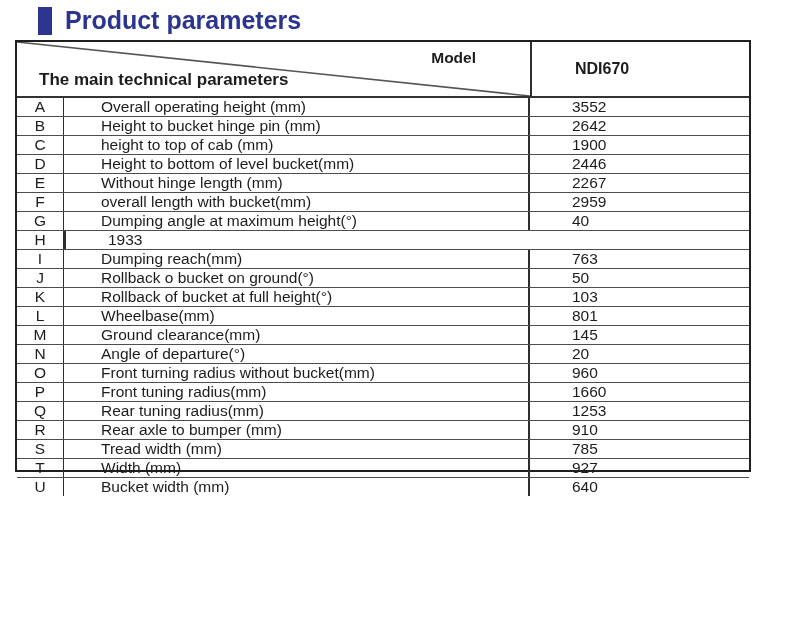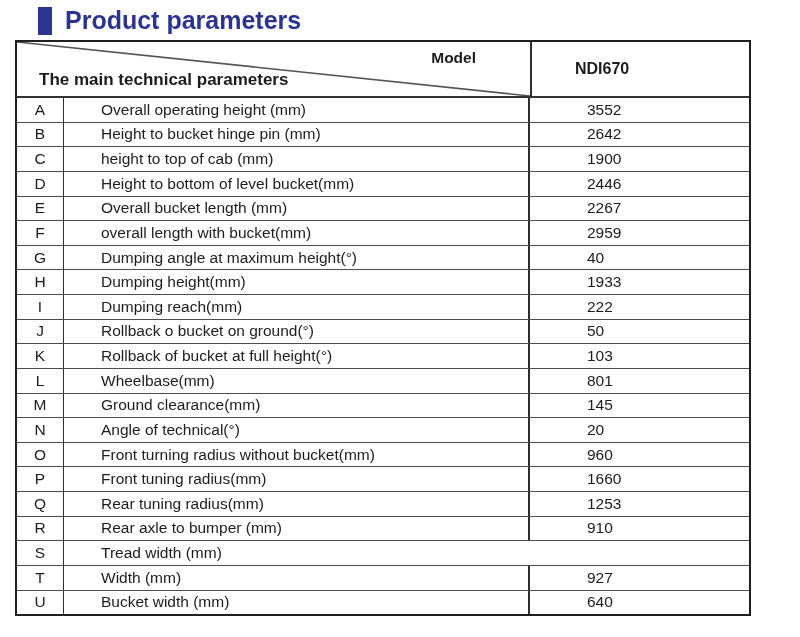--- a/index.html
+++ b/index.html
@@ -24,21 +24,21 @@
   }
   .page-title {
     font-size: 25px;
     font-weight: bold;
     color: var(--accent, #2b3590);
     letter-spacing: 0px;
   }
   .spec-table {
     position: absolute;
     left: 15px; top: 40px;
-    width: 736px; height: 576px;
+    width: 736px; height: 432px;
     border: 2px solid #1f1f1f;
     background: #ffffff;
     display: flex;
     flex-direction: column;
   }
   .table-header {
     height: 56px;
     flex: 0 0 56px;
     display: flex;
     border-bottom: 2px solid #333333;
@@ -102,21 +102,21 @@
     border-right: 1.5px solid #2e2e2e;
   }
   .cell-param {
     flex: 1;
     padding-left: 37px;
   }
   .cell-value {
     width: 221px;
     flex: 0 0 221px;
     border-left: 2px solid #2e2e2e;
-    padding-left: 57px;
+    padding-left: 42px;
   }
 </style>
 </head>
 <body>
 
 <div class="title-bar">
   <div class="accent-bar"></div>
   <div class="page-title">Product parameters</div>
 </div>
 
@@ -151,46 +151,45 @@
   </div>
 
   <div class="table-row">
     <div class="cell cell-key">D</div>
     <div class="cell cell-param">Height to bottom of level bucket(mm)</div>
     <div class="cell cell-value">2446</div>
   </div>
 
   <div class="table-row">
     <div class="cell cell-key">E</div>
-    <div class="cell cell-param">Overall bucket length  (mm)</div>
+    <div class="cell cell-param">Without hinge length  (mm)</div>
     <div class="cell cell-value">2267</div>
   </div>
 
   <div class="table-row">
     <div class="cell cell-key">F</div>
     <div class="cell cell-param">overall length with bucket(mm)</div>
     <div class="cell cell-value">2959</div>
   </div>
 
   <div class="table-row">
     <div class="cell cell-key">G</div>
     <div class="cell cell-param">Dumping angle at maximum height(°)</div>
     <div class="cell cell-value">40</div>
   </div>
 
   <div class="table-row">
     <div class="cell cell-key">H</div>
-    <div class="cell cell-param">Dumping height(mm)</div>
     <div class="cell cell-value">1933</div>
   </div>
 
   <div class="table-row">
     <div class="cell cell-key">I</div>
     <div class="cell cell-param">Dumping reach(mm)</div>
-    <div class="cell cell-value">222</div>
+    <div class="cell cell-value">763</div>
   </div>
 
   <div class="table-row">
     <div class="cell cell-key">J</div>
     <div class="cell cell-param">Rollback o bucket on ground(°)</div>
     <div class="cell cell-value">50</div>
   </div>
 
   <div class="table-row">
     <div class="cell cell-key">K</div>
@@ -205,21 +204,21 @@
   </div>
 
   <div class="table-row">
     <div class="cell cell-key">M</div>
     <div class="cell cell-param">Ground clearance(mm)</div>
     <div class="cell cell-value">145</div>
   </div>
 
   <div class="table-row">
     <div class="cell cell-key">N</div>
-    <div class="cell cell-param">Angle of technical(°)</div>
+    <div class="cell cell-param">Angle of departure(°)</div>
     <div class="cell cell-value">20</div>
   </div>
 
   <div class="table-row">
     <div class="cell cell-key">O</div>
     <div class="cell cell-param">Front turning radius without bucket(mm)</div>
     <div class="cell cell-value">960</div>
   </div>
 
   <div class="table-row">
@@ -236,20 +235,21 @@
 
   <div class="table-row">
     <div class="cell cell-key">R</div>
     <div class="cell cell-param">Rear axle to bumper (mm)</div>
     <div class="cell cell-value">910</div>
   </div>
 
   <div class="table-row">
     <div class="cell cell-key">S</div>
     <div class="cell cell-param">Tread width (mm)</div>
+    <div class="cell cell-value">785</div>
   </div>
 
   <div class="table-row">
     <div class="cell cell-key">T</div>
     <div class="cell cell-param">Width (mm)</div>
     <div class="cell cell-value">927</div>
   </div>
 
   <div class="table-row">
     <div class="cell cell-key">U</div>

